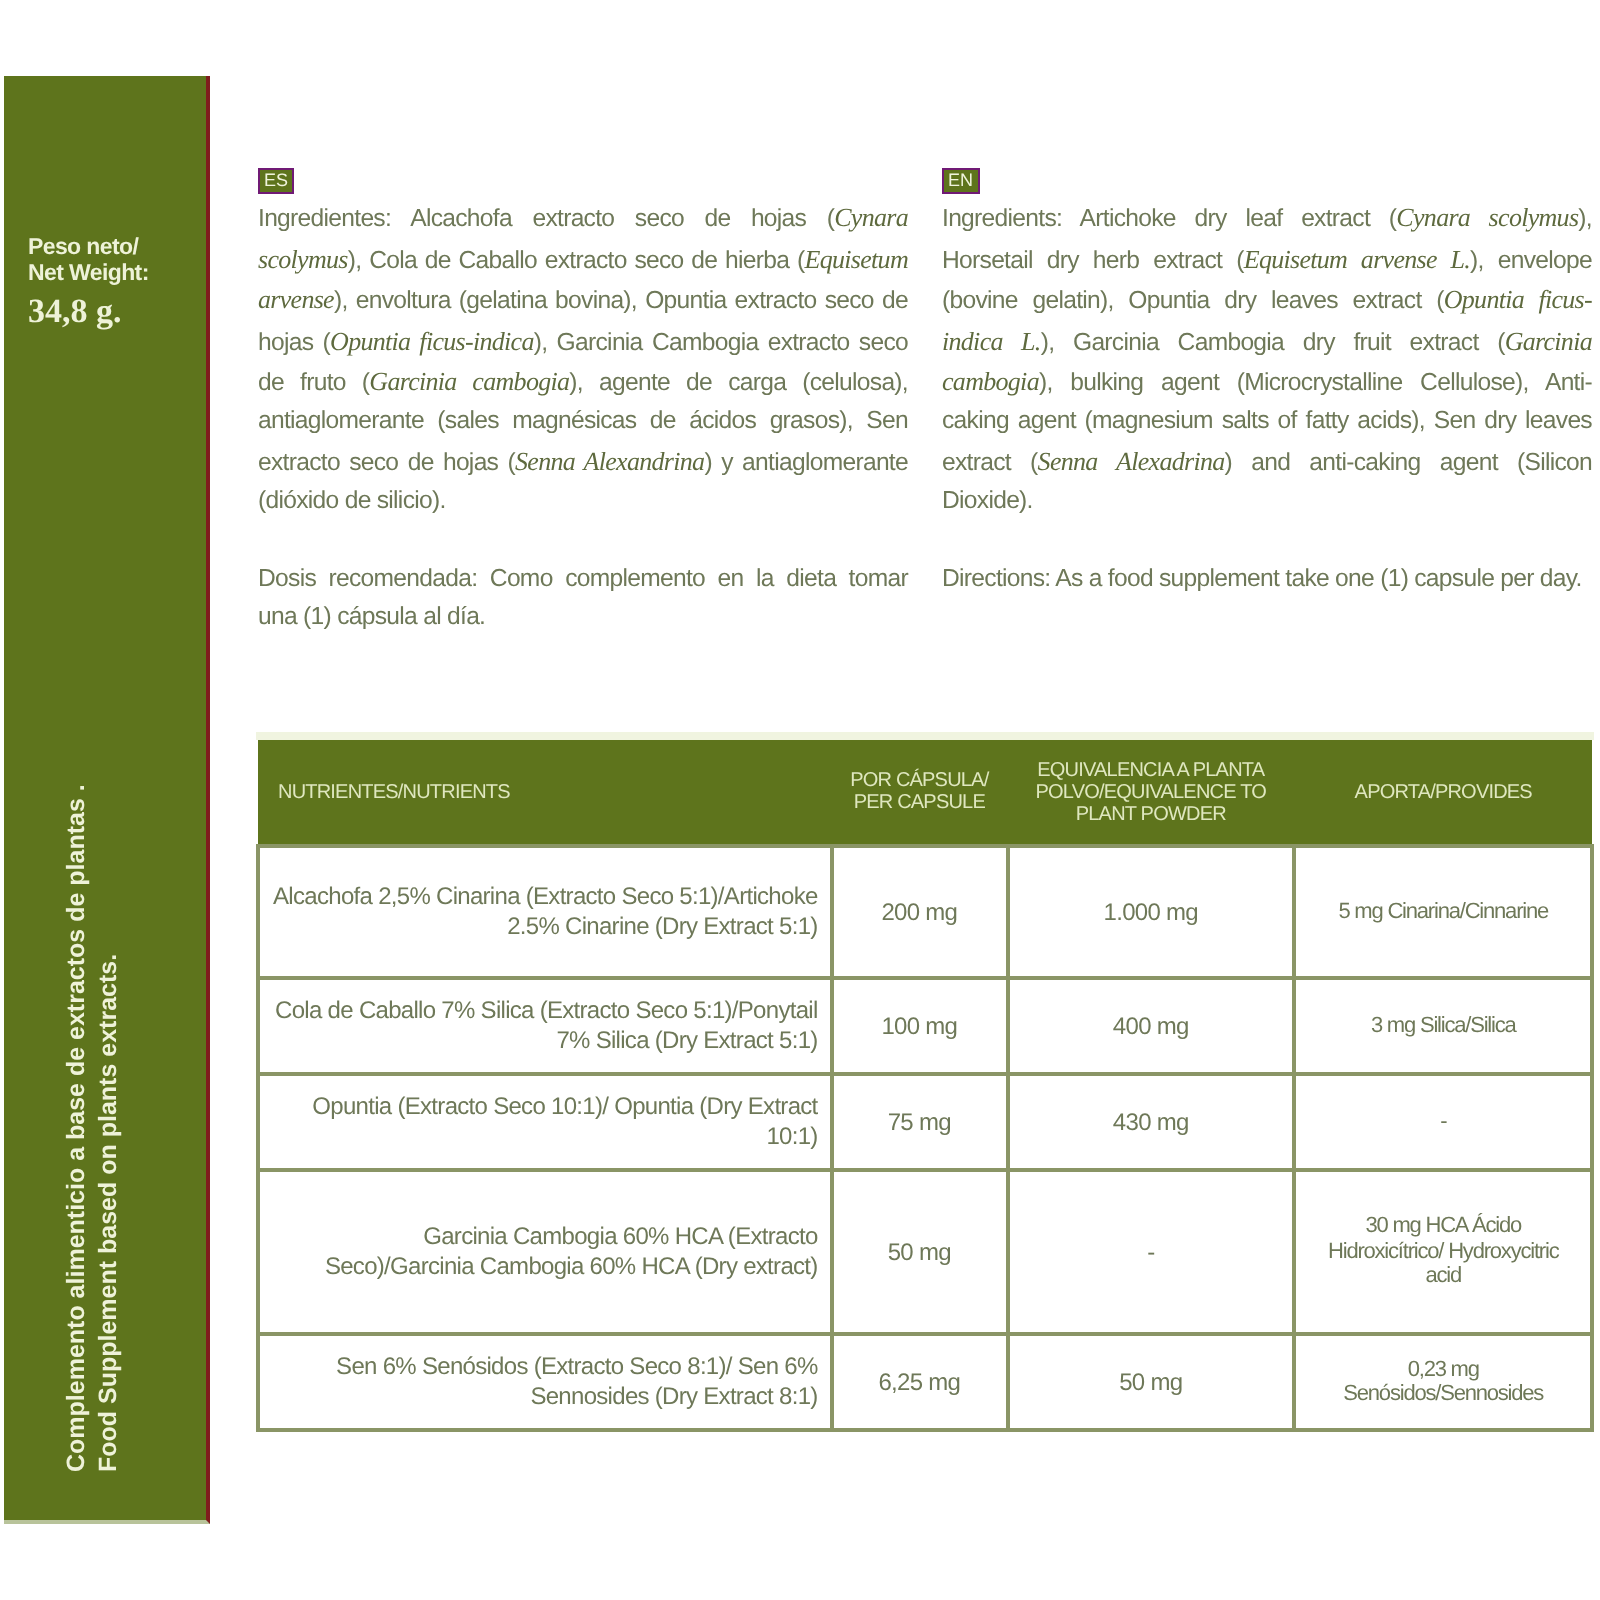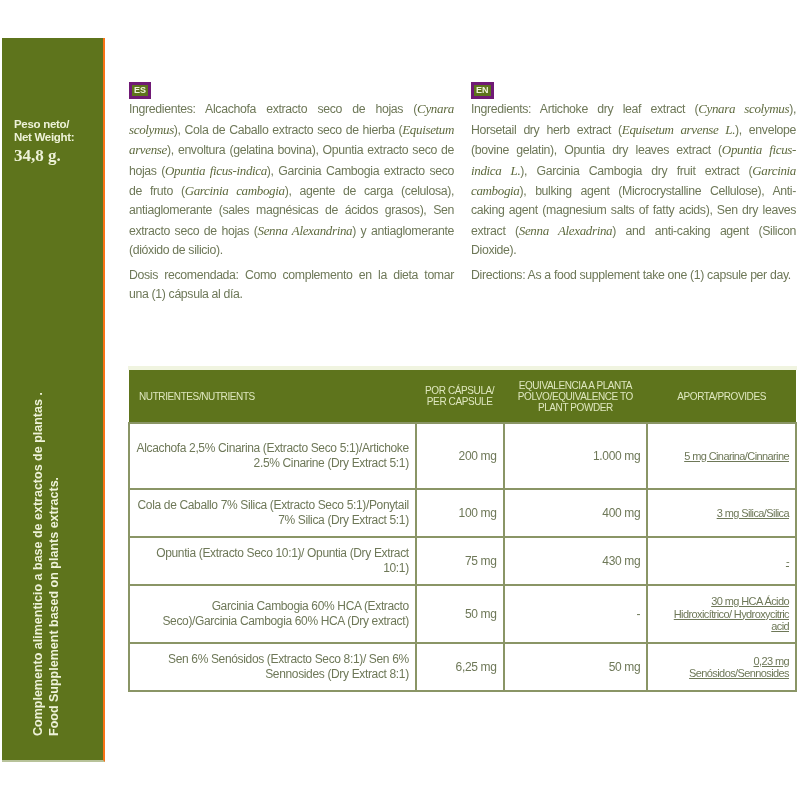--- a/index.html
+++ b/index.html
@@ -1,39 +1,39 @@
 <!DOCTYPE html>
 <html><head>
 <meta charset="utf-8">
 <style>
   html, body { margin:0; padding:0; background:#ffffff; }
   body { width:800px; height:800px; position:relative; overflow:hidden;
          font-family:"Liberation Sans", sans-serif; color:#6f7a5a; }
   .side-panel { position:absolute; left:2px; top:38px; width:103px; height:724px;
-         background:#5e741c; border-right:2px solid #f97316; border-bottom:2px solid #b8c39a; box-sizing:border-box; }
+         background:#5e741c; border-right:2px solid #7f1d1d; border-bottom:2px solid #b8c39a; box-sizing:border-box; }
   .weight { position:absolute; left:12px; top:80px; color:#eef2d8; font-weight:bold; }
   .weight .lbl { font-size:11.5px; line-height:13px; letter-spacing:-0.3px; }
   .weight .val { font-size:17px; line-height:20px; margin-top:2px;font-family:Liberation Serif, serif; }
   .vertical { position:absolute; left:30px; top:736px; width:440px; transform-origin:0 0; transform:rotate(-90deg);
          color:#eef2d8; font-weight:bold; font-size:12.5px; line-height:16px; white-space:nowrap; }
   .col { position:absolute; top:80px; width:325px; font-size:12.3px; line-height:19.4px; color:#6e7858; text-align:justify; }
   .col.es { left:129px; }
   .col.en { left:471px; }
-  .lang-badge { display:inline-block; background:#5e741c; color:#f0f4dc; font-weight:bold; font-size:9px;
-         padding:0 2px; line-height:11px; border:3px solid #701a75; }
+  .lang-badge { display:inline-block; background:#5e741c; color:#f0f4dc; font-weight:normal; font-size:9px;
+         padding:0 2px; line-height:11px; border:1px solid #701a75; }
   .col p { margin:0; letter-spacing:-0.35px; }
-  .col p.dose { margin-top:5px; }
+  .col p.dose { margin-top:19px; }
   .col i { font-family:"Liberation Serif", serif; font-size:13px; color:#5e6a3e; }
   table { position:absolute; left:128px; top:370px; width:669px; border-collapse:collapse; font-size:12px; color:#6e7858; }
   th { background:#5e741c; color:#dfe7bf; font-weight:normal; font-size:10px; line-height:11px; text-transform:uppercase;
        height:52px; padding:0 4px; letter-spacing:-0.4px; border:none; }
   th.first { text-align:left; padding-left:10px;margin-left:36px; }
   td { border:2px solid #8a9566; padding:2px 6px; line-height:15px; letter-spacing:-0.35px; background:#fff;text-align:right; }
-  td.c { }
-  td.prov { font-size:11px; line-height:12.5px; letter-spacing:-0.6px;text-decoration:underline; }
+  td.c { text-align:center; }
+  td.prov { font-size:11px; line-height:12.5px; letter-spacing:-0.6px; }
   .header-bar { position:absolute; left:128px; top:366px; width:669px; height:4px; background:#f0f4e0; }
 </style>
 </head>
 <body>
 
 <div class="side-panel">
   <div class="weight">
     <div class="lbl">Peso neto/</div>
     <div class="lbl">Net Weight:</div>
     <div class="val">34,8 g.</div>
@@ -84,21 +84,21 @@
       <td class="c">100 mg</td>
       <td class="c">400 mg</td>
       <td class="c prov">3 mg Silica/Silica</td>
     </tr>
     <tr style="height:48px">
       <td>Opuntia (Extracto Seco 10:1)/ Opuntia (Dry Extract 10:1)</td>
       <td class="c">75 mg</td>
       <td class="c">430 mg</td>
       <td class="c prov">-</td>
     </tr>
-    <tr style="height:58px">
+    <tr style="height:82px">
       <td>Garcinia Cambogia 60% HCA (Extracto Seco)/Garcinia Cambogia 60% HCA (Dry extract)</td>
       <td class="c">50 mg</td>
       <td class="c">-</td>
       <td class="c prov">30 mg HCA Ácido Hidroxicítrico/ Hydroxycitric acid</td>
     </tr>
     <tr style="height:48px">
       <td>Sen 6% Senósidos (Extracto Seco 8:1)/ Sen 6% Sennosides (Dry Extract 8:1)</td>
       <td class="c">6,25 mg</td>
       <td class="c">50 mg</td>
       <td class="c prov">0,23 mg Senósidos/Sennosides</td>

